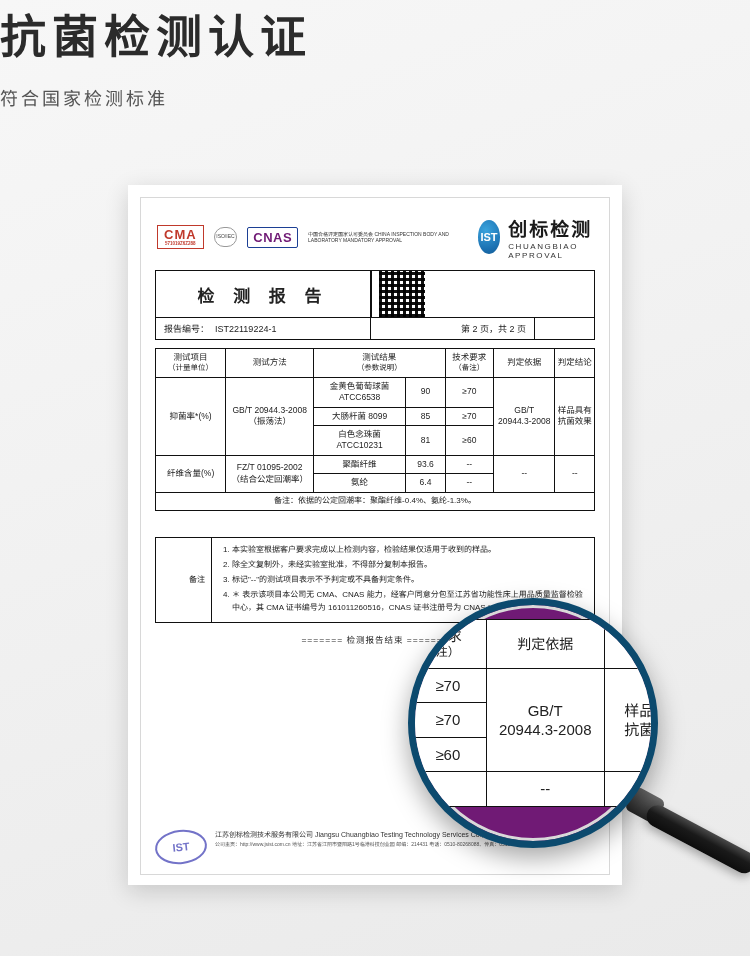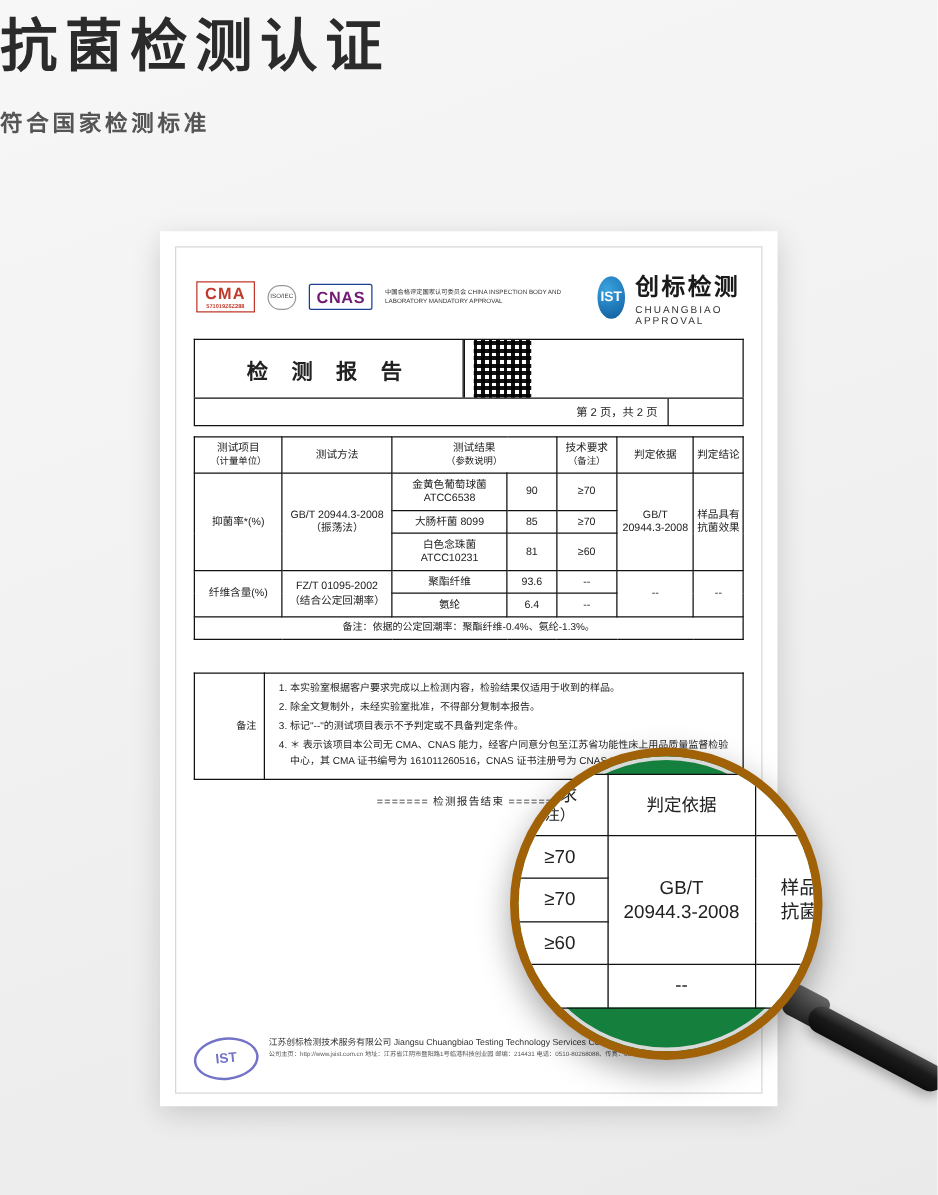--- a/index.html
+++ b/index.html
@@ -19,21 +19,21 @@
     margin: 0;
     font-size: 46px;
     letter-spacing: 6px;
     font-weight: 700;
     color: #2b2b2b;
   }
   .header h2 {
     margin: 18px 0 0 0;
     font-size: 18px;
     letter-spacing: 3px;
-    font-weight: 700;
+    font-weight: 400;
     color: #555;
   }
 
   
   .sheet-wrap {
     position: absolute;
     left: 128px; top: 185px;
     width: 494px; height: 700px;
     background: #ffffff;
     box-shadow: 0 6px 22px rgba(0,0,0,.16);
@@ -164,22 +164,22 @@
   .footer-text { font-size: 6px; line-height: 1.5; color:#333; }
   .footer-text .ft-1 { font-size: 7px; }
   .footer-text .ft-small { font-size: 5px; color:#555; }
 
   
   .magnifier {
     position: absolute;
     left: 408px; top: 598px;
     width: 250px; height: 250px;
     border-radius: 50%;
-    background: #15803d;
-    border: 7px solid #a16207;
+    background: #701a75;
+    border: 7px solid #0c4a6e;
     box-shadow: 0 10px 26px rgba(0,0,0,.35), inset 0 0 0 3px #d9d9d9;
     overflow: hidden;
     z-index: 5;
   }
   .mag-inner {
     position: absolute; inset: 0;
     padding: 0;
   }
   table.zoom {
     position:absolute;
@@ -253,20 +253,24 @@
     </div>
 
     <div class="titlebar">
       <div class="cell-title">检 测 报 告</div>
       <div class="cell-qr">
         <div class="qr"></div>
       </div>
     </div>
 
     <div class="subbar">
+      <div class="cell-no">
+        <span>报告编号：</span>
+        <span>IST22119224-1</span>
+      </div>
       <div class="cell-page">第 2 页，共 2 页</div>
       <div class="cell-blank"></div>
     </div>
 
     <table class="report">
       <colgroup>
         <col style="width:16%">
           <col style="width:20%">
           <col style="width:21%">
           <col style="width:9%">

